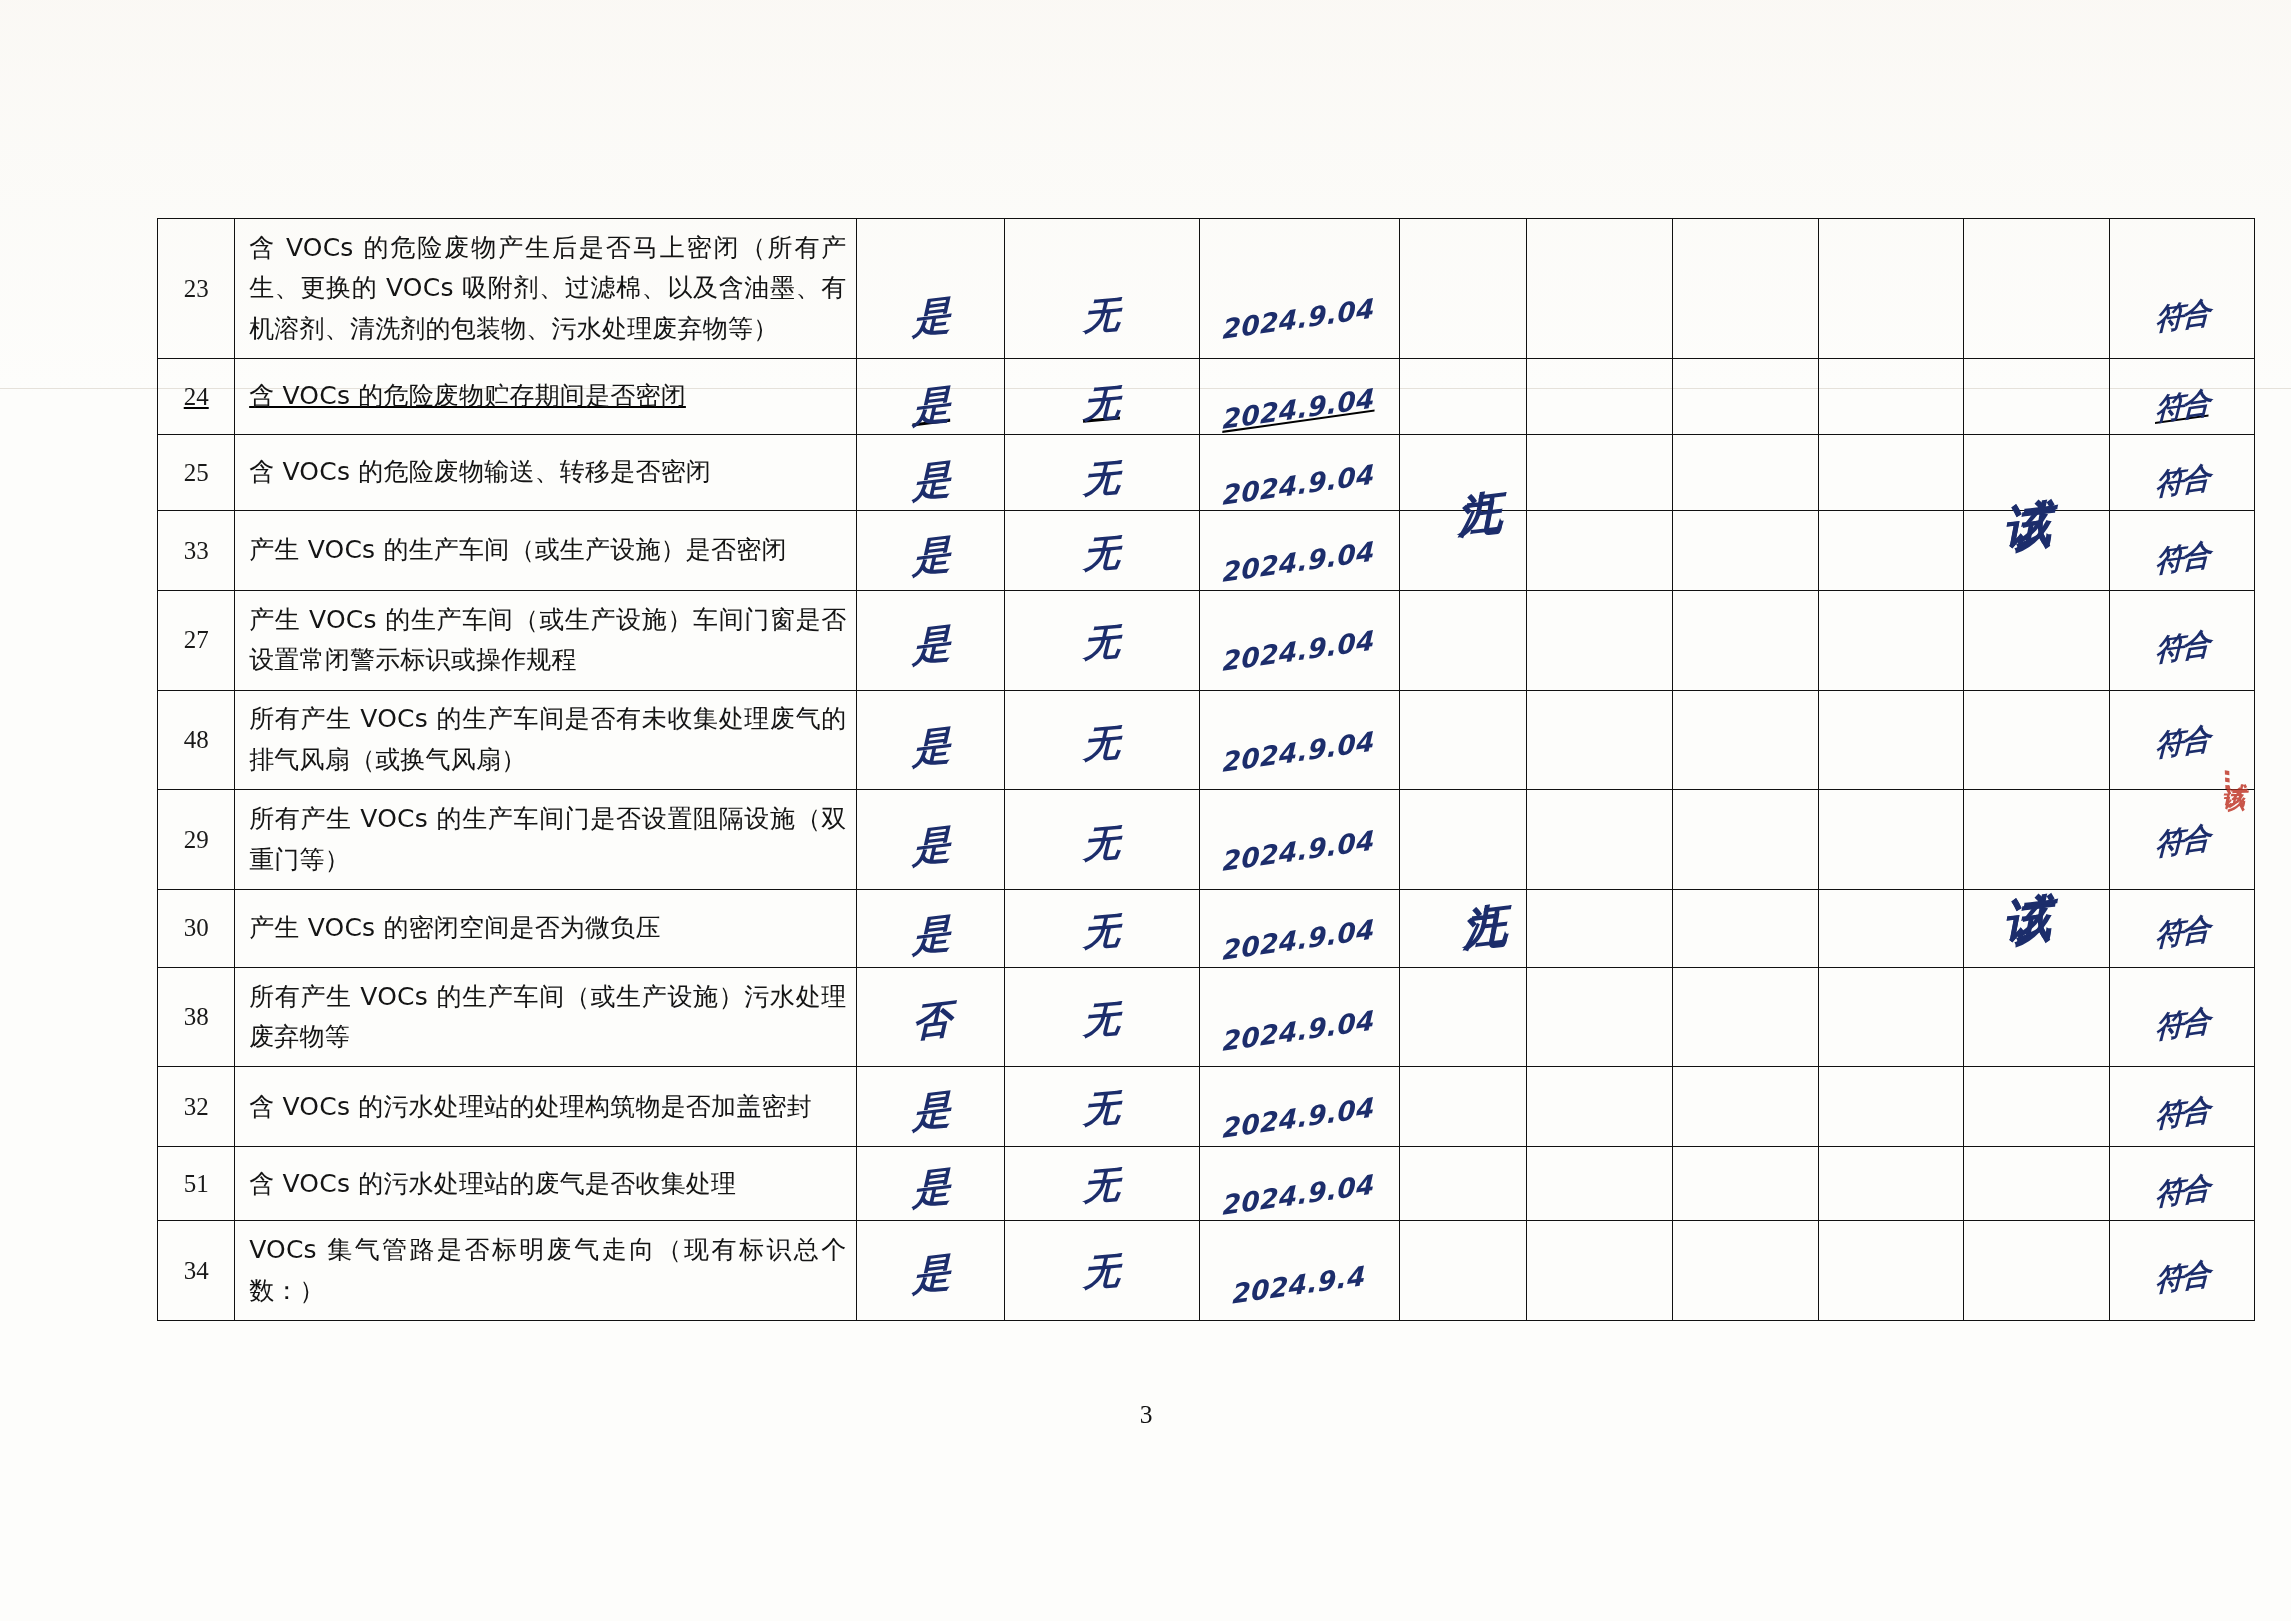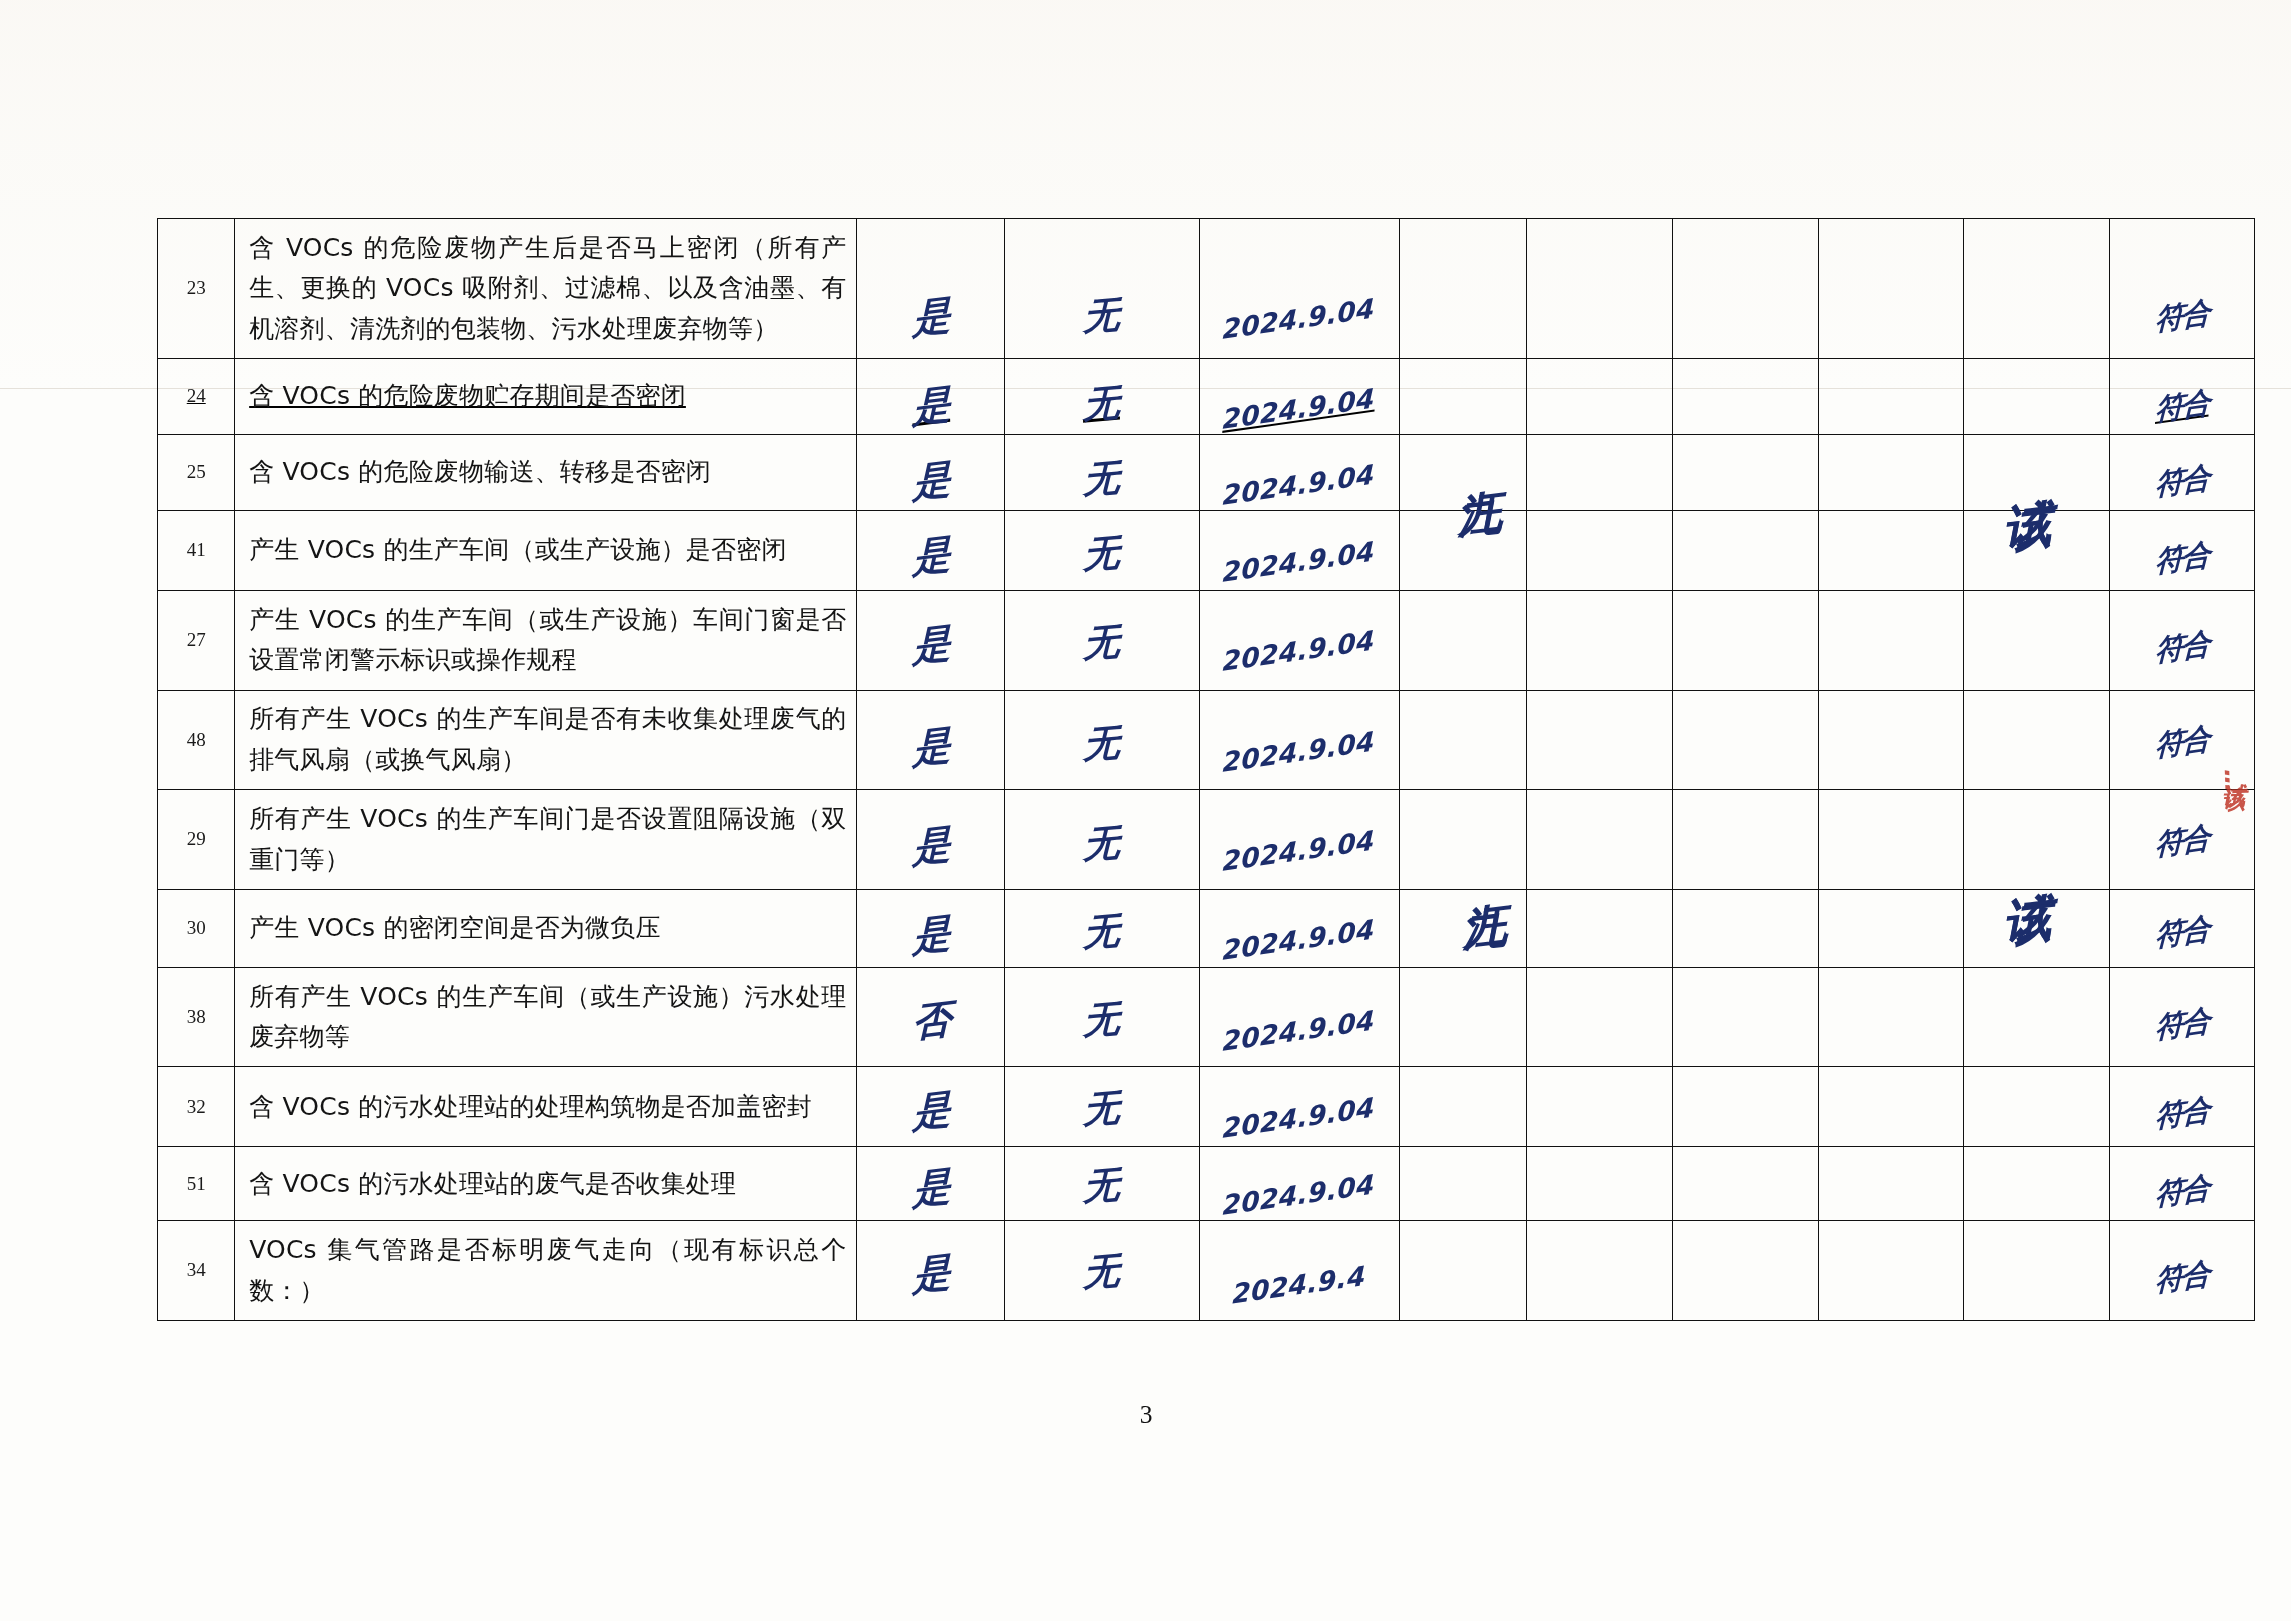--- a/index.html
+++ b/index.html
@@ -57,21 +57,21 @@
   .c-date    { width: 196px; }
   .c-sign1   { width: 125px; }
   .c-b1      { width: 143px; }
   .c-b2      { width: 143px; }
   .c-b3      { width: 143px; }
   .c-sign2   { width: 143px; }
   .c-result  { width: 142px; }
 
   .no-text {
     font-family: "Liberation Serif", serif;
-    font-size: 19px;
+    font-size: 25px;
     color: #1a1a1a;
     text-align: center;
     line-height: 1.2;
   }
   .item-text {
     font-family: "DejaVu Sans", sans-serif;
     font-size: 25px;
     color: #141414;
     line-height: 1.62;
     padding: 8.8px 9.8px 8.8px 13.7px;
@@ -287,21 +287,21 @@
           <td></td>
           <td>
               <div class="ans-box">
                 <span class="hw hw-result" style="margin-top:17.6px;">符合</span>
               </div>
             </td>
         </tr>
 
         <tr style="height:80px;">
           <td>
-              <div class="no-text">41</div>
+              <div class="no-text">33</div>
             </td>
           <td>
               <div class="item-text">产生 VOCs 的生产车间（或生产设施）是否密闭</div>
             </td>
           <td>
               <div class="ans-box">
                 <span class="hw hw-ans" style="margin-top:9.8px;">是</span>
               </div>
             </td>
           <td>

